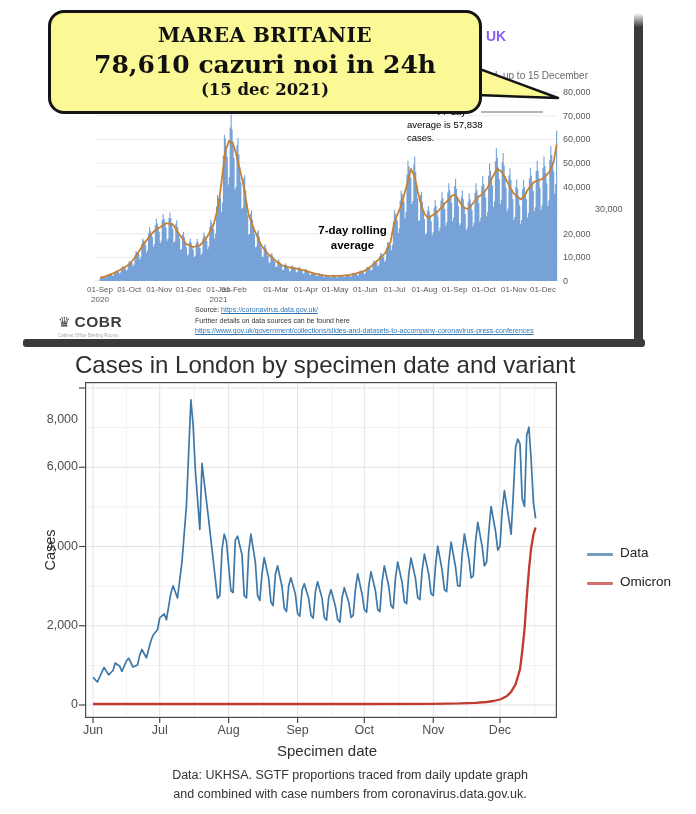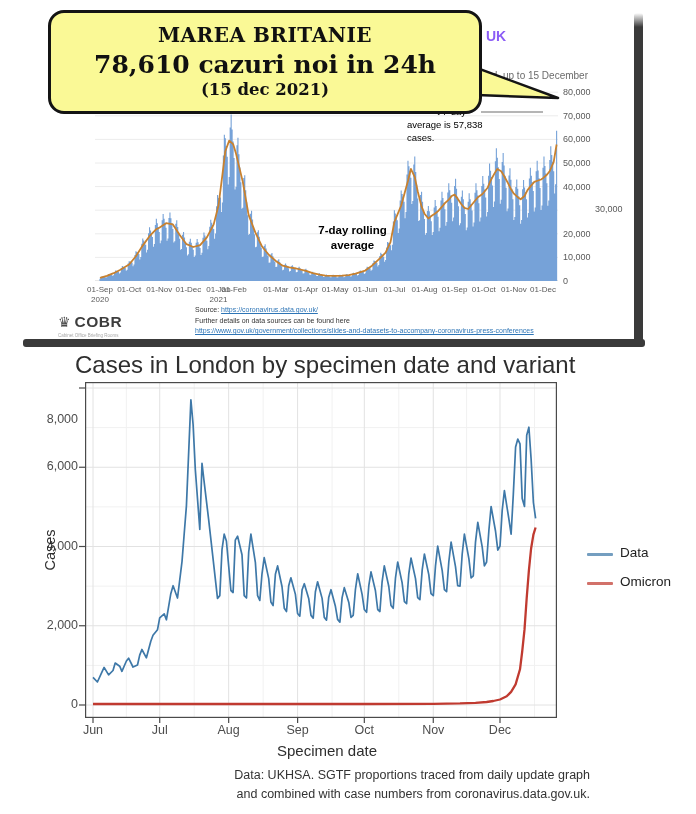--- a/index.html
+++ b/index.html
@@ -35,21 +35,21 @@
   #bubble .b3{font-size:16.5px;line-height:20px}
   #bubble-tail{left:440px;top:45px;z-index:5}
   
   #ldn-title{left:75px;top:351px;font-size:24px;color:#2e2e2e;z-index:2}
   #ldn-svg{left:77px;top:382px;z-index:1}
   .ldn-xtick{position:absolute;top:723px;width:44px;text-align:center;font-size:12.5px;color:#4d4d4d}
   .ldn-ytick{position:absolute;width:50px;text-align:right;font-size:12.5px;color:#4d4d4d}
   #ldn-ylab{left:15px;top:542px;width:70px;text-align:center;font-size:14.5px;color:#2e2e2e;
     transform:rotate(-90deg)}
   #ldn-xlab{left:227px;top:742px;width:200px;text-align:center;font-size:15px;color:#2e2e2e}
-  #ldn-caption{left:110px;top:766px;width:480px;text-align:right;font-size:12.5px;line-height:19px;color:#333}
+  #ldn-caption{left:110px;top:766px;width:480px;text-align:center;font-size:12.5px;line-height:19px;color:#333}
   .leg-row{position:absolute;left:587px}
   .leg-swatch{position:absolute;width:26px;height:2.6px;border-radius:1px;opacity:.72}
   .leg-label{position:absolute;left:33px;top:-8px;font-size:13.5px;color:#222;white-space:nowrap}
 </style>
 </head>
 <body>
 
 <div>
   <div class="abs" id="shadow-right"></div>
   <div class="abs" id="shadow-bottom"></div>

